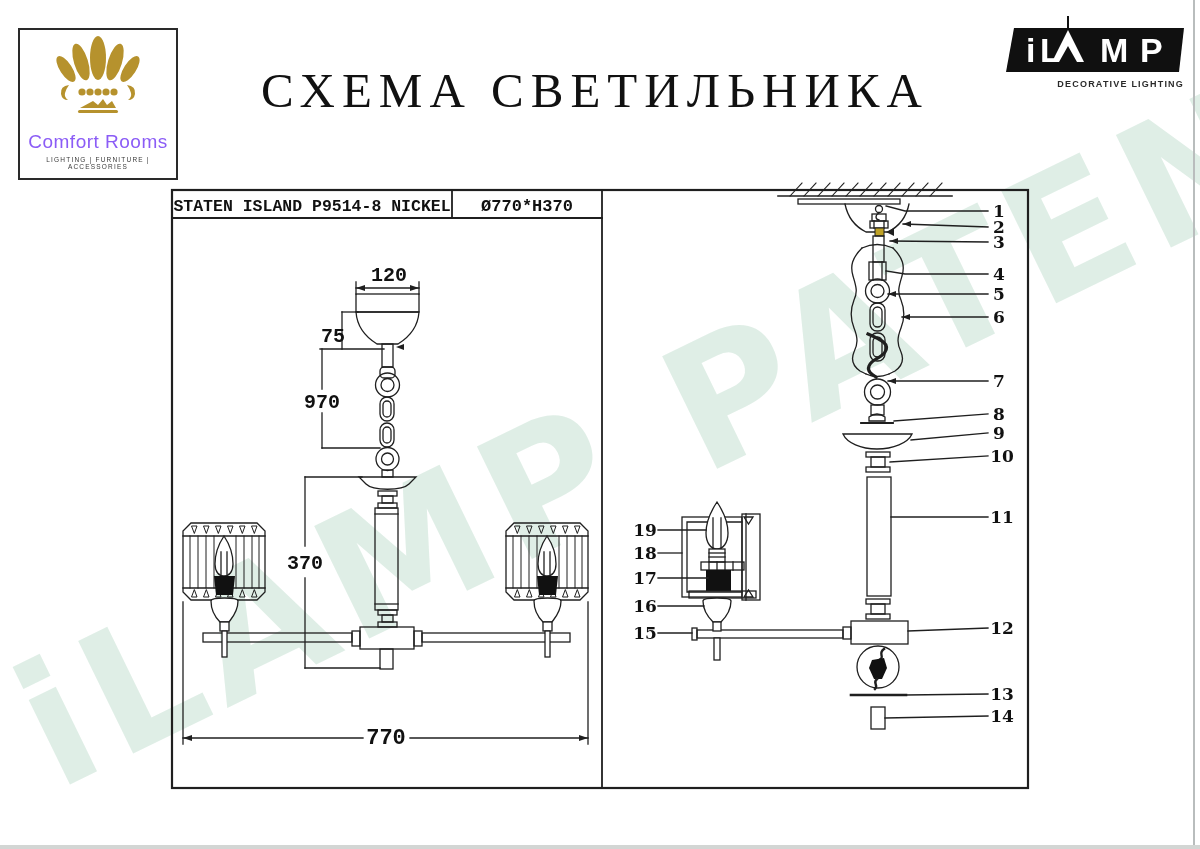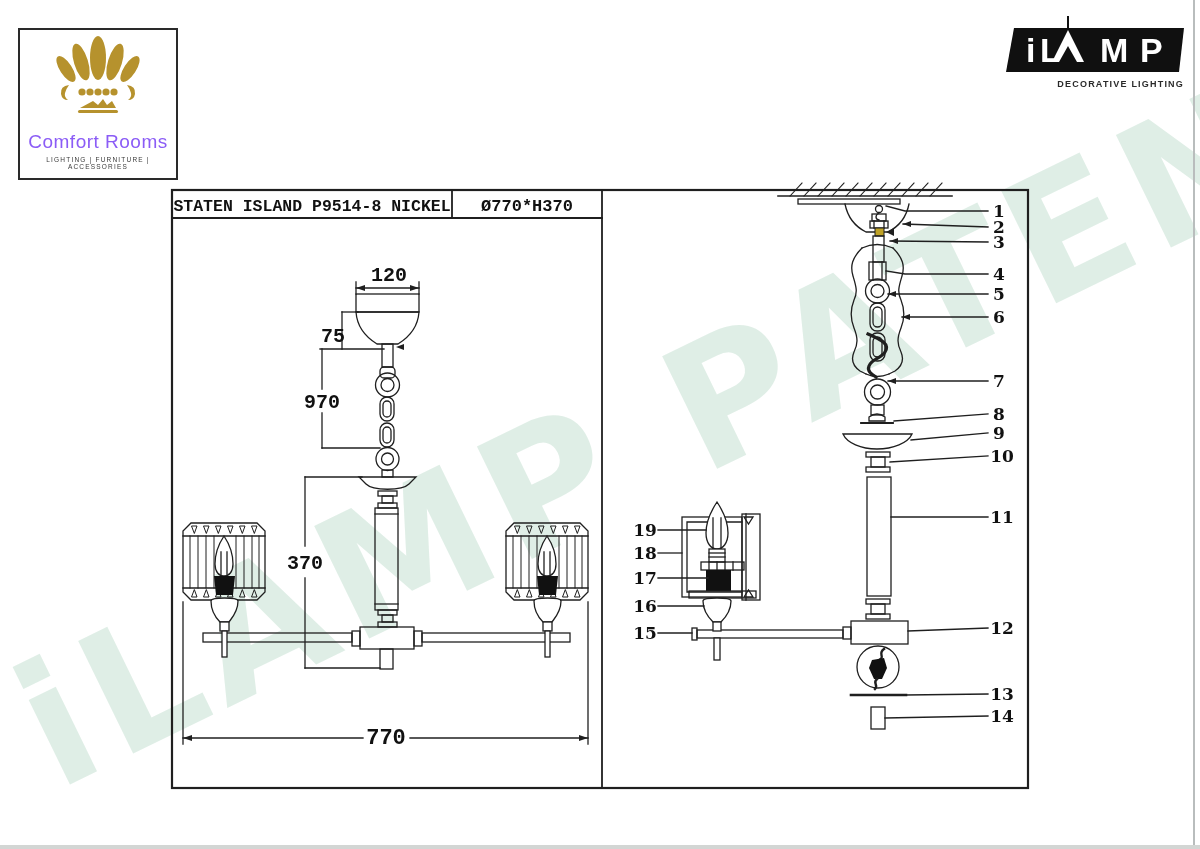--- a/index.html
+++ b/index.html
@@ -54,20 +54,21 @@
         <path d="M47,55 q-9,1 -8,9 q1,6 7,6 q-4,-3 -3,-7 q1,-4 4,-8 Z"></path>
         <path d="M105,55 q9,1 8,9 q-1,6 -7,6 q4,-3 3,-7 q-1,-4 -4,-8 Z"></path>
         <path d="M58,78 h36 l-4,-7 l-5,4 l-4,-6 l-5,6 l-5,-4 Z"></path>
         <rect x="56" y="80" width="40" height="3" rx="1.5"></rect>
       </g>
     </svg>
     <div id="cr-name">Comfort Rooms</div>
     <div id="cr-tagline">LIGHTING | FURNITURE | ACCESSORIES</div>
   </div>
 
+  <div id="title">СХЕМА СВЕТИЛЬНИКА</div>
 
   <div id="ilamp">
     <svg width="205" height="78" viewBox="0 0 205 78">
       <line x1="80" y1="0" x2="80" y2="16" stroke="#111" stroke-width="2"></line>
       <polygon points="26,12 196,12 191,56 18,56" fill="#101010"></polygon>
       <text x="38" y="46" fill="#fff" font-family="Liberation Sans,sans-serif" font-weight="bold" font-size="34">i</text>
       <text x="52" y="46" fill="#fff" font-family="Liberation Sans,sans-serif" font-weight="bold" font-size="34">L</text>
       <polygon points="80,14 64,46 96,46" fill="#fff"></polygon>
       <polygon points="80,30 71,46 89,46" fill="#101010"></polygon>
       <text x="112" y="46" fill="#fff" font-family="Liberation Sans,sans-serif" font-weight="bold" font-size="34">M</text>

